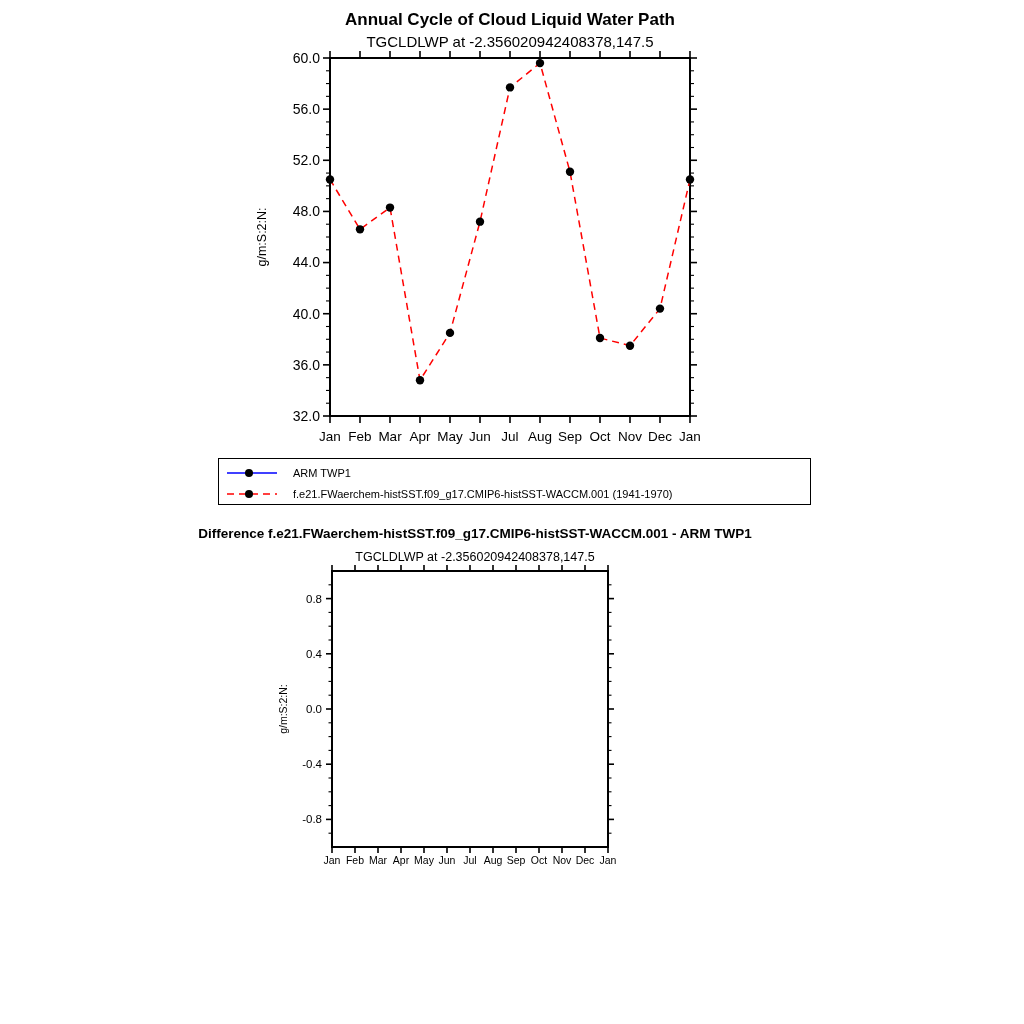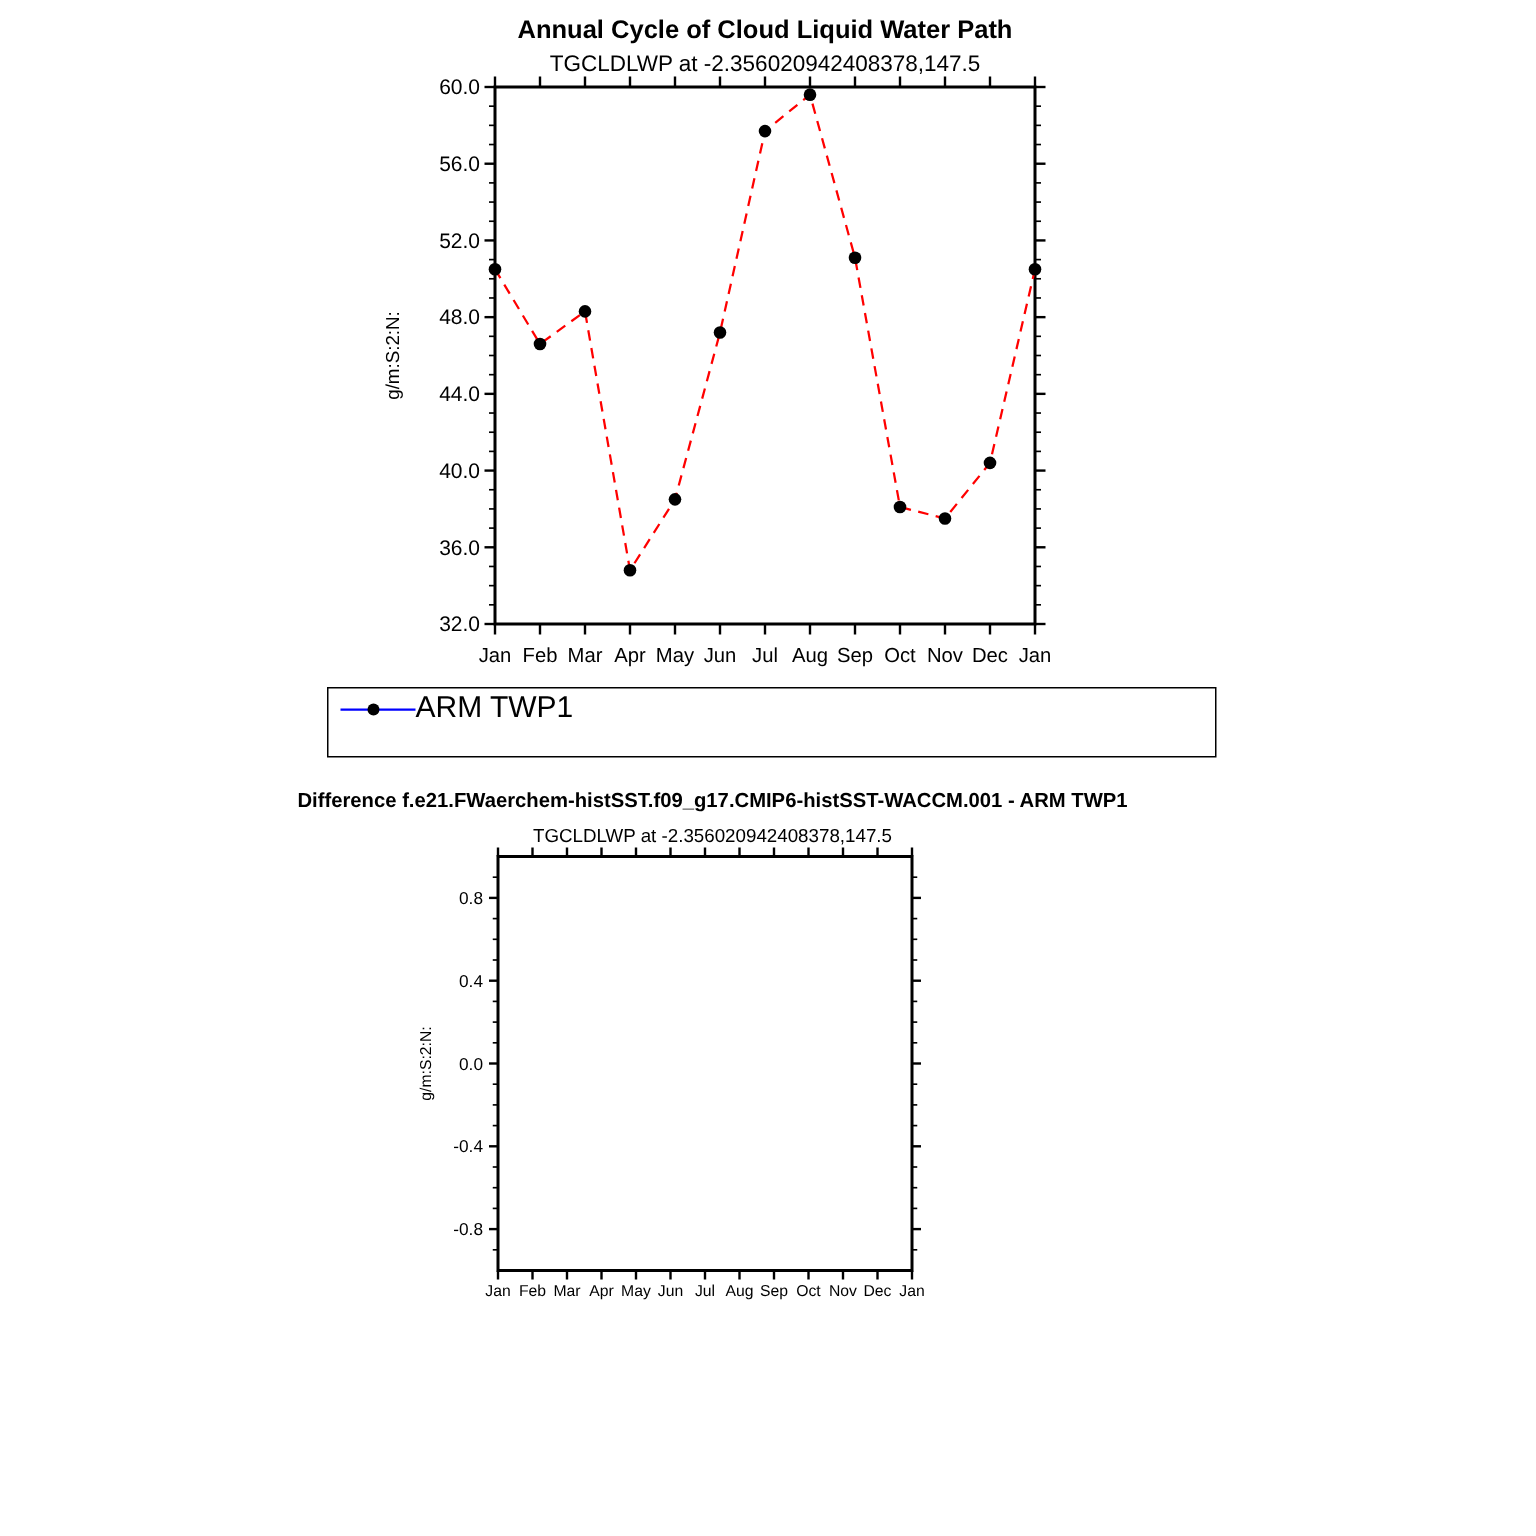--- a/index.html
+++ b/index.html
@@ -24,22 +24,22 @@
     padding-top:3px;
   }
   .legend-row{
     display:flex;
     align-items:center;
     height:21px;
     padding-left:8px;
   }
   .legend-row svg{position:static;flex:0 0 auto;}
   .legend-label{
-    font-size:20px;
-    margin-left:0;
+    font-size:11px;
+    margin-left:16px;
     white-space:nowrap;
   }
 </style>
 </head>
 <body>
 
 <div class="page">
 
   <svg id="chart-top" width="470" height="455" viewBox="0 0 470 455">
       <g>
@@ -178,20 +178,27 @@
     </svg>
 
   <div class="legend">
     <div class="legend-row">
       <svg id="swatch-0" width="50" height="14" viewBox="0 0 50 14">
           <line x1="0" y1="7" x2="50" y2="7" stroke="#0000ff" stroke-width="1.5"></line>
           <circle cx="22" cy="7" r="4" fill="#000000"></circle>
         </svg>
       <span class="legend-label">ARM TWP1</span>
     </div>
+    <div class="legend-row">
+      <svg id="swatch-1" width="50" height="14" viewBox="0 0 50 14">
+          <line x1="0" y1="7" x2="50" y2="7" stroke="#ff0000" stroke-width="1.5" stroke-dasharray="7 5"></line>
+          <circle cx="22" cy="7" r="4" fill="#000000"></circle>
+        </svg>
+      <span class="legend-label">f.e21.FWaerchem-histSST.f09_g17.CMIP6-histSST-WACCM.001 (1941-1970)</span>
+    </div>
   </div>
 
   <svg id="chart-bottom" width="470" height="355" viewBox="0 0 470 355">
       <g>
         <text x="295" y="13" font-size="13.5" text-anchor="middle" fill="#000" font-family="&quot;Liberation Sans&quot;, sans-serif" font-weight="bold">Difference f.e21.FWaerchem-histSST.f09_g17.CMIP6-histSST-WACCM.001 - ARM TWP1</text>
         <text x="295" y="36" font-size="12.5" text-anchor="middle" fill="#000" font-family="&quot;Liberation Sans&quot;, sans-serif">TGCLDLWP at -2.356020942408378,147.5</text>
       </g>
       <rect x="152" y="46" width="276" height="276" fill="none" stroke="#000" stroke-width="2"></rect>
       <g>
         <line x1="152" y1="322" x2="152" y2="328" stroke="#000" stroke-width="1.6"></line>

